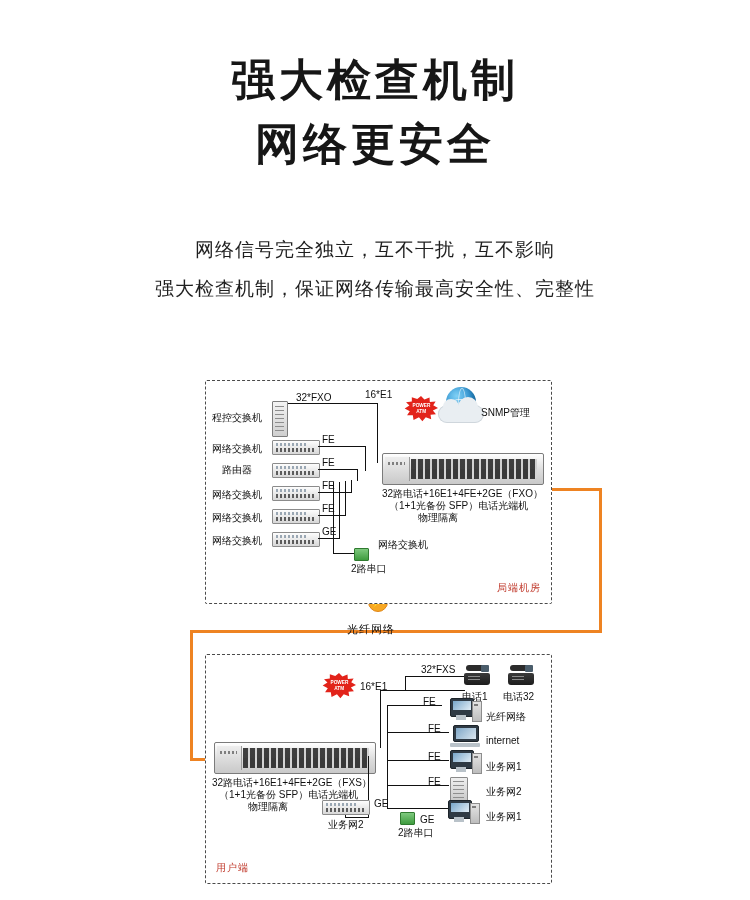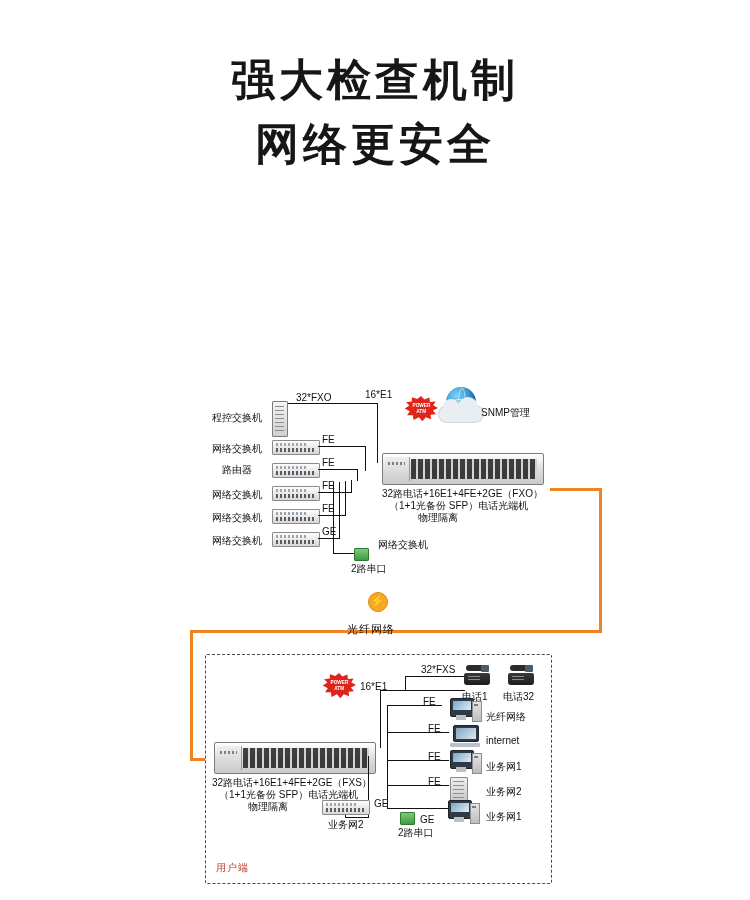--- a/index.html
+++ b/index.html
@@ -423,35 +423,40 @@
 <body>
 
 <div class="page">
 
   <div class="headline">
     <div class="line">强大检查机制</div>
     <div class="line">网络更安全</div>
   </div>
 
   <div class="subcopy">
+    <div class="sline">网络信号完全独立，互不干扰，互不影响</div>
+    <div class="sline">强大检查机制，保证网络传输最高安全性、完整性</div>
   </div>
 
   <div class="diagram">
 
     <div class="fiber" style="left:550px; top:128px; width:52px; height:3px;"></div>
     <div class="fiber" style="left:599px; top:128px; width:3px; height:145px;"></div>
     <div class="fiber" style="left:190px; top:270px; width:412px; height:3px;"></div>
     <div class="fiber" style="left:190px; top:270px; width:3px; height:130px;"></div>
     <div class="fiber" style="left:190px; top:398px; width:25px; height:3px;"></div>
 
     <div class="fiber-node" style="left:368px; top:232px;">
       <div class="bolt">⚡</div>
     </div>
     <div class="fiber-label" style="left:347px; top:262px;">光纤网络</div>
 
+    <div class="dashbox" id="box-top">
+      <div class="room-label" id="label-central">局端机房</div>
+    </div>
 
     <div class="lbl" style="left:212px; top:51px;">程控交换机</div>
     <div class="lbl" style="left:212px; top:82px;">网络交换机</div>
     <div class="lbl" style="left:222px; top:90px;margin-top:13px;">路由器</div>
     <div class="lbl" style="left:212px; top:128px;">网络交换机</div>
     <div class="lbl" style="left:212px; top:151px;">网络交换机</div>
     <div class="lbl" style="left:212px; top:174px;">网络交换机</div>
 
     <div class="dev" style="left:272px; top:41px;">
       <div class="pbx"></div>

